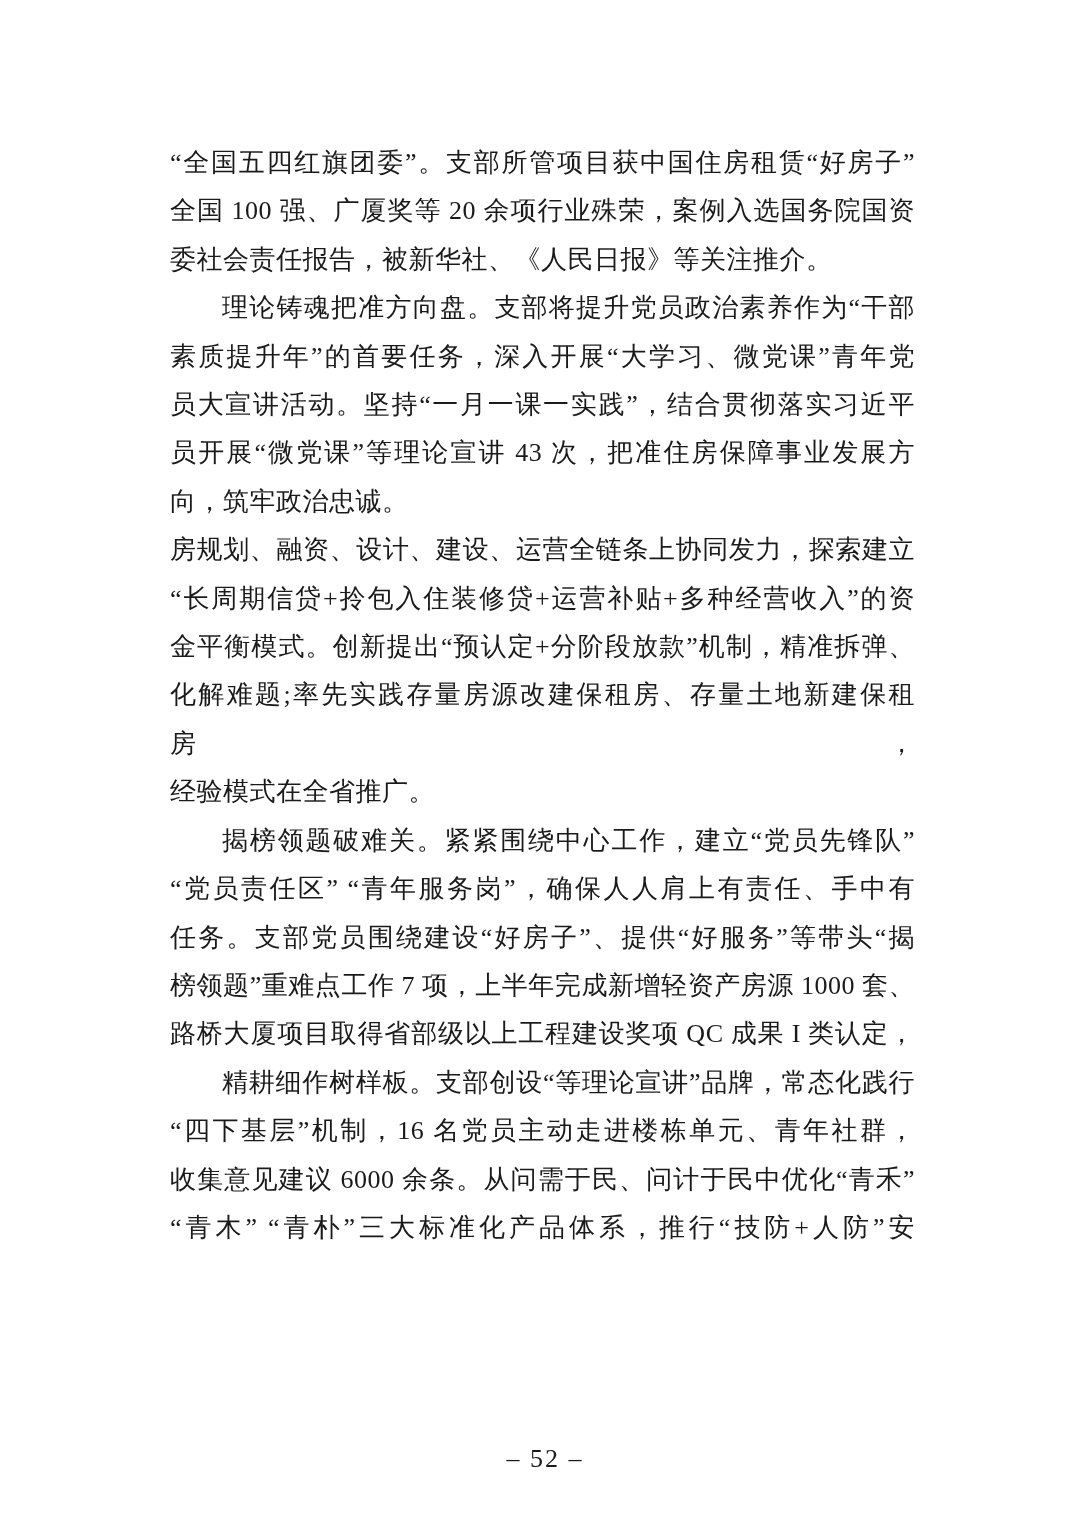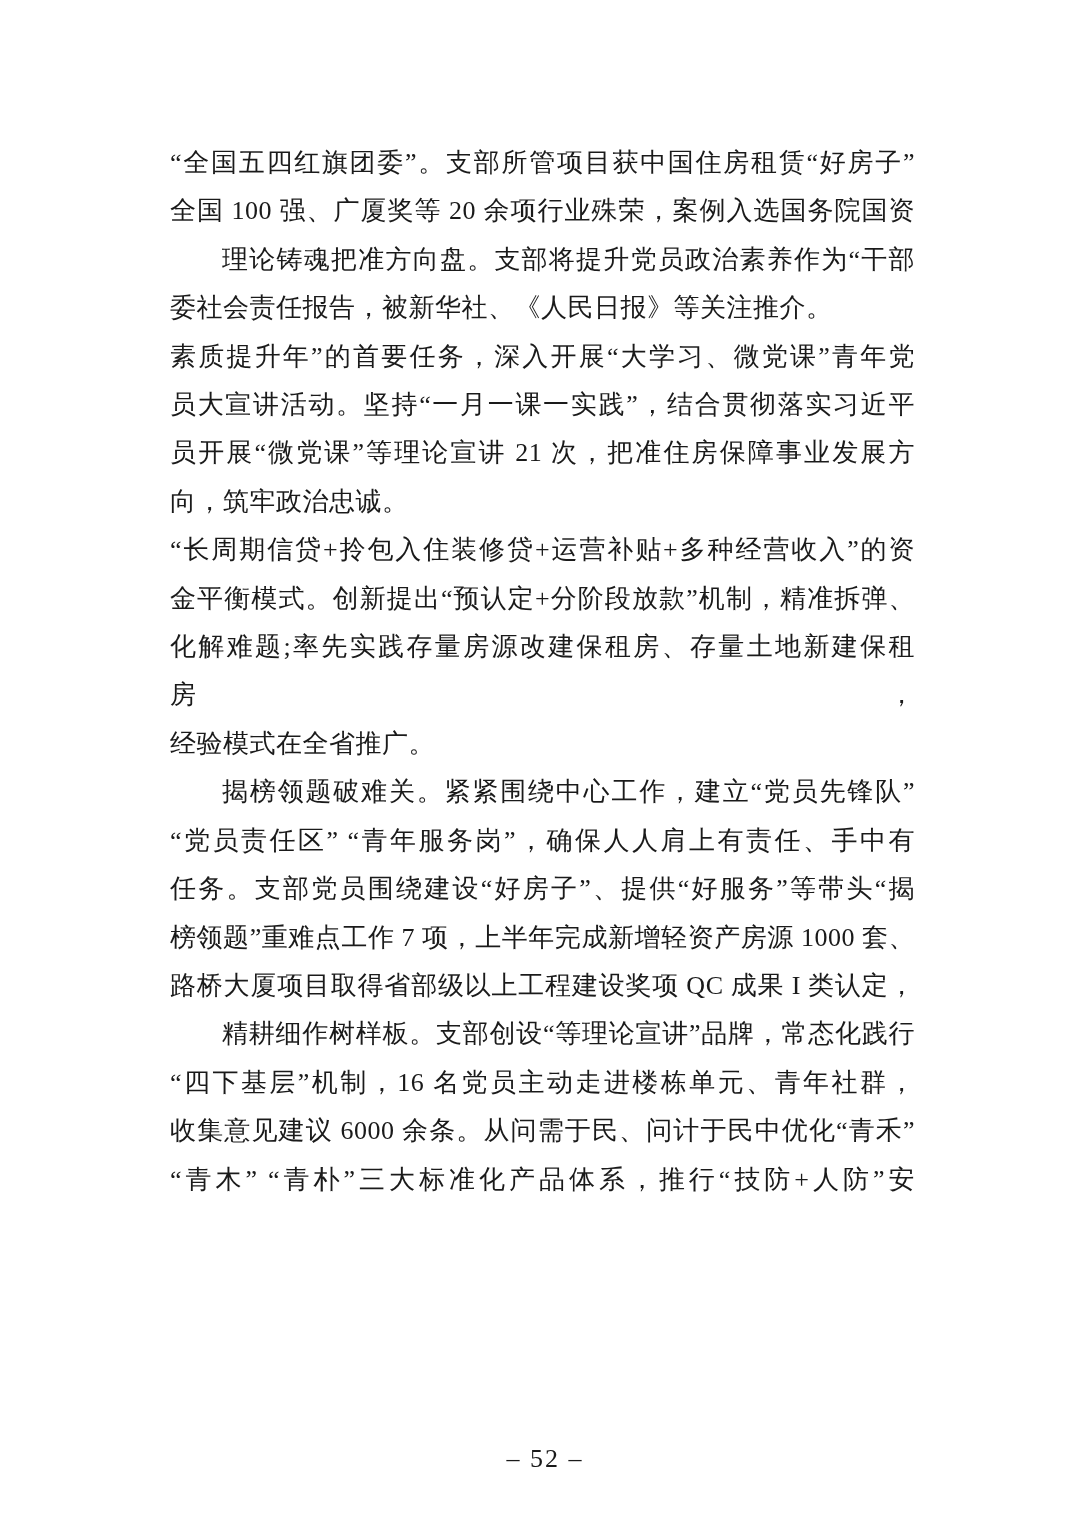--- a/index.html
+++ b/index.html
@@ -50,26 +50,27 @@
     margin-left: 8px;
   }
 </style>
 </head>
 <body>
 
 <div class="page">
   <div class="content">
     <div class="line">“全国五四红旗团委”。支部所管项目获中国住房租赁“好房子”</div>
     <div class="line">全国 100 强、广厦奖等 20 余项行业殊荣，案例入选国务院国资</div>
+    <div class="line end">委社会责任报告，被新华社、《人民日报》等关注推介。</div>
     <div class="line indent">理论铸魂把准方向盘。支部将提升党员政治素养作为“干部</div>
-    <div class="line end">委社会责任报告，被新华社、《人民日报》等关注推介。</div>
     <div class="line">素质提升年”的首要任务，深入开展“大学习、微党课”青年党</div>
     <div class="line">员大宣讲活动。坚持“一月一课一实践”，结合贯彻落实习近平</div>
-    <div class="line">员开展“微党课”等理论宣讲 21 次，把准住房保障事业发展方</div>
+    <div class="line">员开展“微党课”等理论宣讲 43 次，把准住房保障事业发展方</div>
     <div class="line end">向，筑牢政治忠诚。</div>
+    <div class="line">房规划、融资、设计、建设、运营全链条上协同发力，探索建立</div>
     <div class="line">“长周期信贷+拎包入住装修贷+运营补贴+多种经营收入”的资</div>
     <div class="line">金平衡模式。创新提出“预认定+分阶段放款”机制，精准拆弹、</div>
     <div class="line">化解难题;率先实践存量房源改建保租房、存量土地新建保租房，</div>
     <div class="line end">经验模式在全省推广。</div>
     <div class="line indent">揭榜领题破难关。紧紧围绕中心工作，建立“党员先锋队”</div>
     <div class="line">“党员责任区” “青年服务岗”，确保人人肩上有责任、手中有</div>
     <div class="line">任务。支部党员围绕建设“好房子”、提供“好服务”等带头“揭</div>
     <div class="line">榜领题”重难点工作 7 项，上半年完成新增轻资产房源 1000 套、</div>
     <div class="line">路桥大厦项目取得省部级以上工程建设奖项 QC 成果 I 类认定，</div>
     <div class="line indent">精耕细作树样板。支部创设“等理论宣讲”品牌，常态化践行</div>

